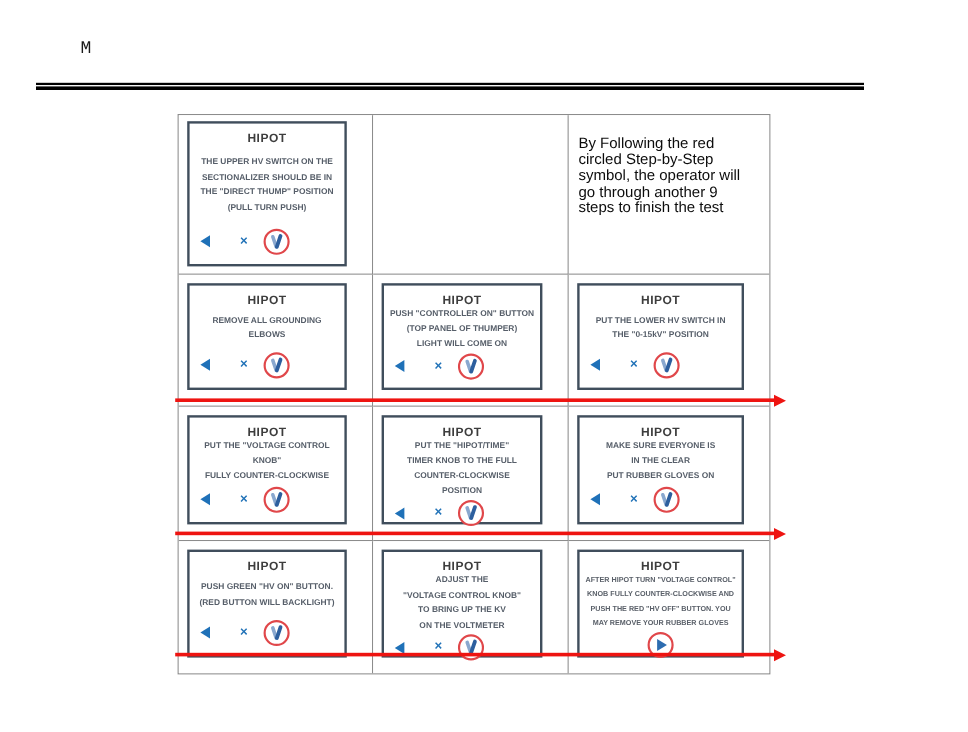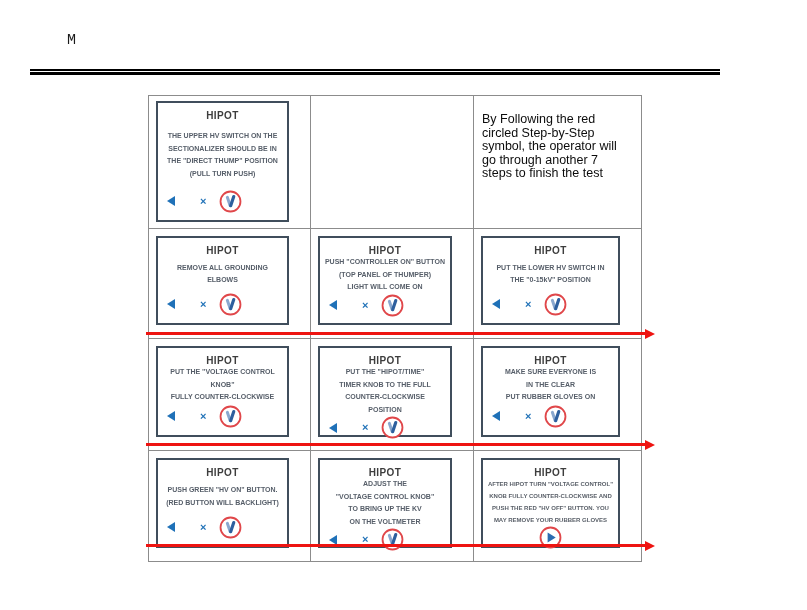--- a/index.html
+++ b/index.html
@@ -94,21 +94,21 @@
         </div>
       </div>
     </div>
 
     <div class="cell r1"></div>
 
     <div class="cell r1">
       <div class="annotation">By Following the red
 circled Step-by-Step
 symbol, the operator will
-go through another 7
+go through another 9
 steps to finish the test</div>
     </div>
 
     <div class="cell">
       <div class="card">
         <div class="card-title">HIPOT</div>
         <div class="card-body">
           <div>REMOVE ALL GROUNDING ELBOWS</div>
         </div>
         <div class="icon-row">

